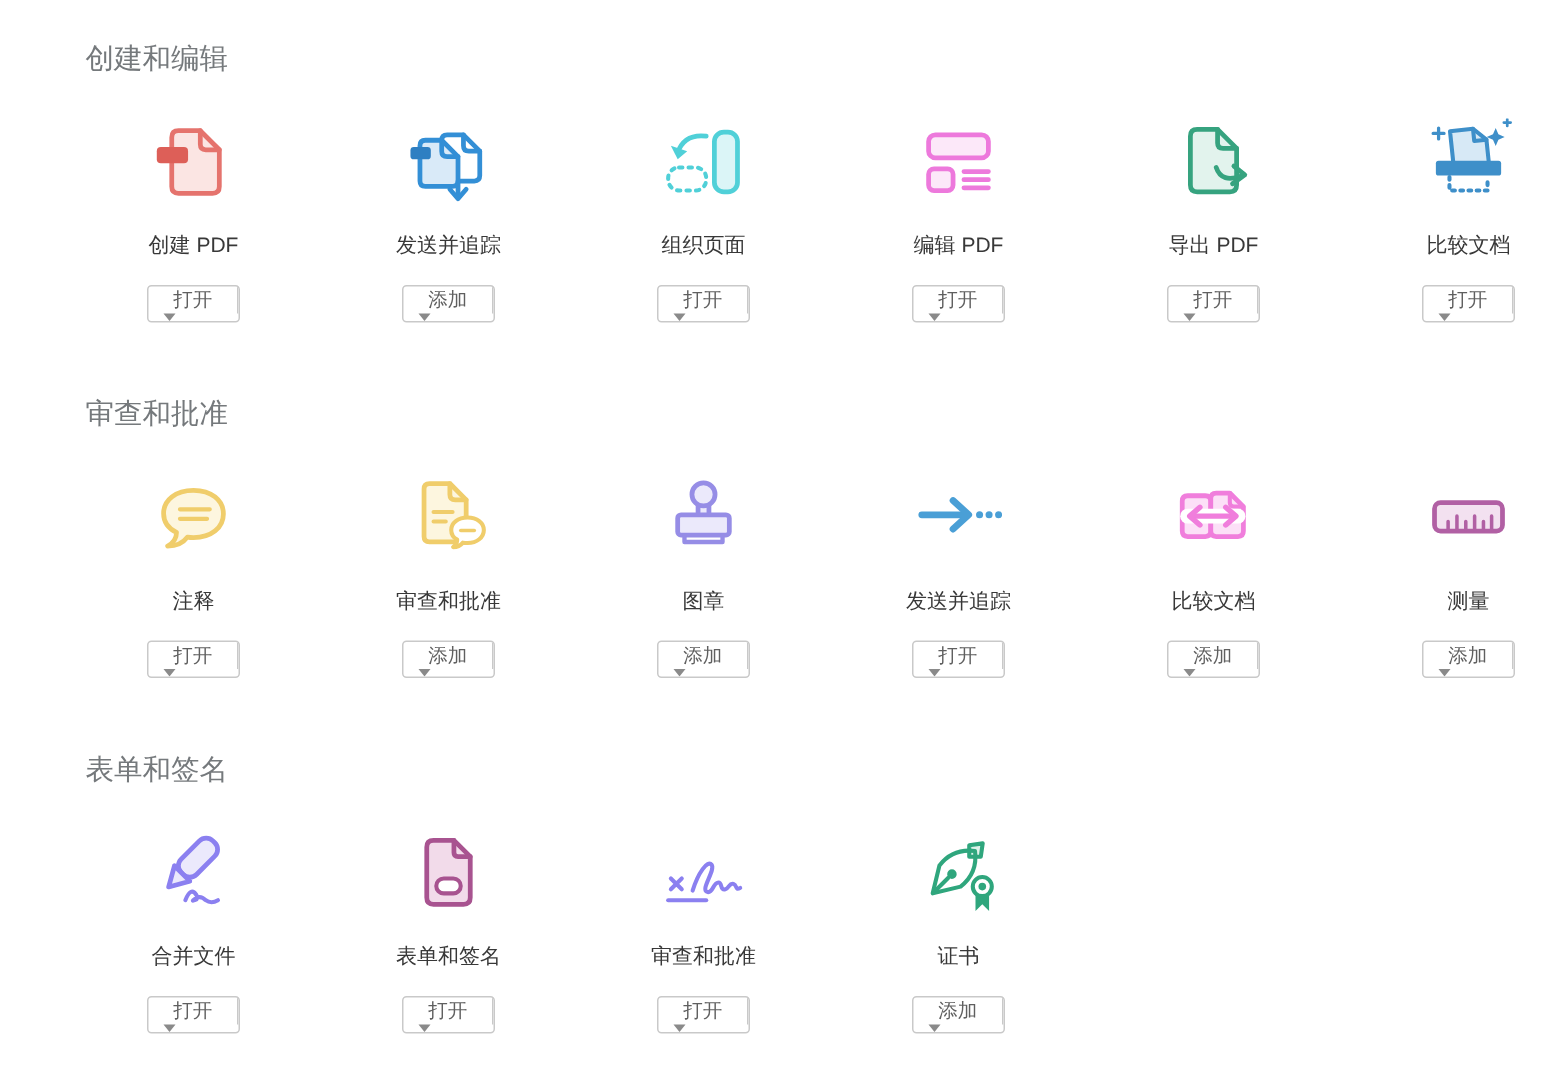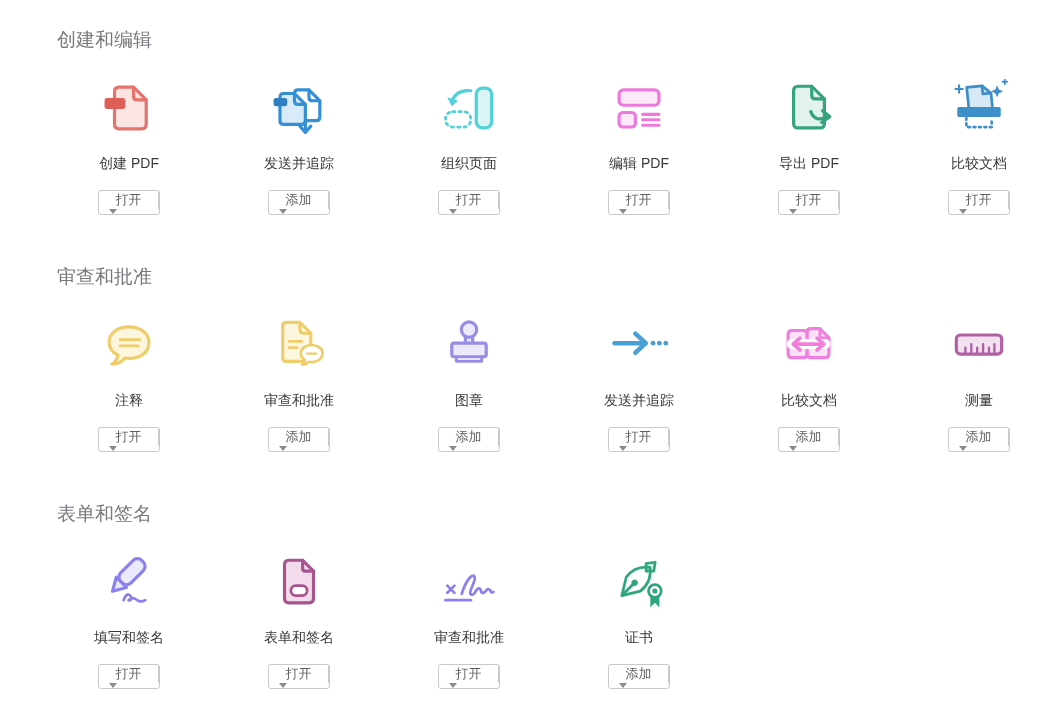--- a/index.html
+++ b/index.html
@@ -276,21 +276,21 @@
       <div class="card">
         <div class="icon-box">
           <svg width="58" height="58" viewBox="0 0 64 64" fill="none" stroke-linecap="round" stroke-linejoin="round">
             <g transform="rotate(45 30 26)">
               <rect x="22" y="2" width="16" height="33" rx="7" fill="#EBE9FC" stroke="#8B80F0" stroke-width="3.5"></rect>
               <path d="M22 35 L30 49 L38 35 Z" fill="#EBE9FC" stroke="#8B80F0" stroke-width="3.5"></path>
             </g>
             <path d="M26 52 q4 -10 8 -4 q2 3 -1 4 q-3 1 0 -1 q4 -3 8 1 q4 3 9 0" stroke="#8B80F0" stroke-width="3"></path>
           </svg>
         </div>
-        <div class="tool-label">填写和签名</div>
+        <div class="tool-label">合并文件</div>
         <div class="split-btn">
           <span class="btn-main">打开</span>
           <span class="btn-caret">
               <span class="caret"></span>
             </span>
         </div>
       </div>
 
       <div class="card">
         <div class="icon-box">

